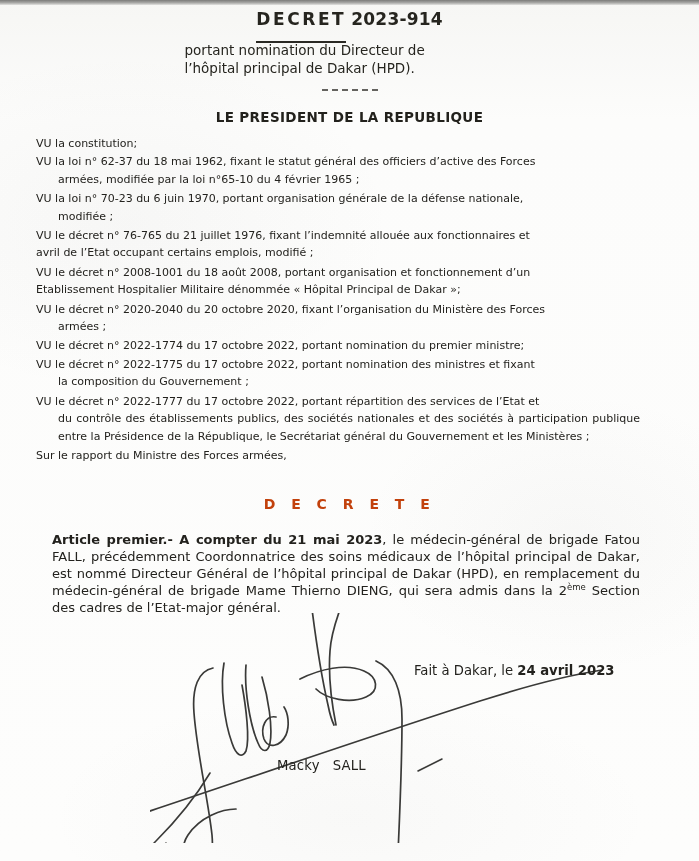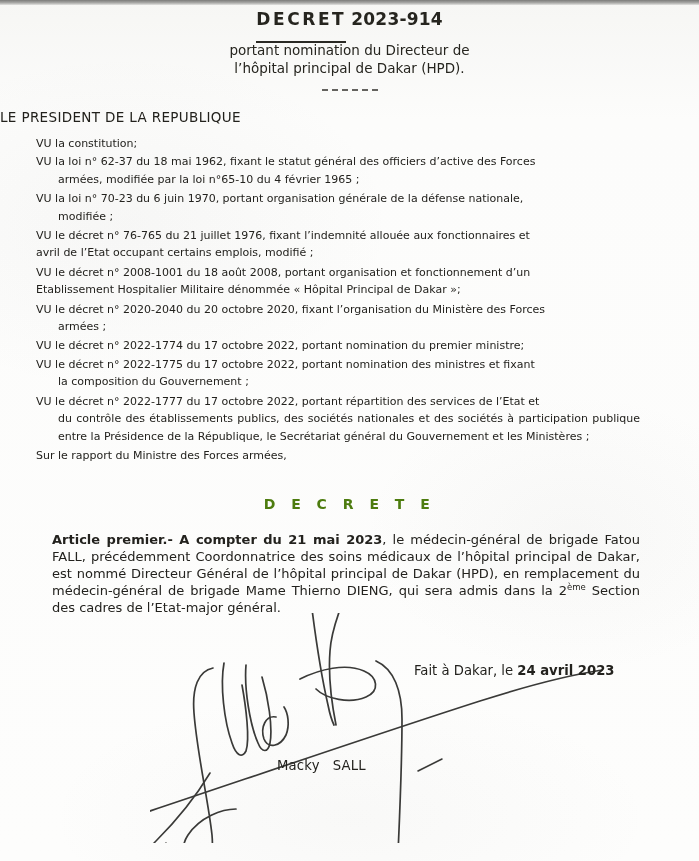--- a/index.html
+++ b/index.html
@@ -51,39 +51,38 @@
     letter-spacing: 0.2px;
     color: #26251f;
   }
   .doc-title .spaced {
     letter-spacing: 2.6px;
     border-bottom: 2px solid #2a2924;
     padding-bottom: 12px;
     margin-right: 5px;
   }
   .doc-subtitle {
-    text-align: center;
     margin: 12px auto 12px;
     width: 330px;
     font-size: 13.5px;
     line-height: 18px;
     color: #26251f;
   }
   .rule-dashed {
     width: 56px;
     height: 0;
     margin: 5px auto 0;
     border-bottom: 2px dashed #4a4945;
     opacity: 0.85;
   }
   .president-heading {
-    text-align: left;
+    text-align: center;
     margin: 18px 0 0;
     font-size: 13.5px;
-    font-weight: normal;
+    font-weight: bold;
     letter-spacing: 0.35px;
     color: #22211c;
   }
 
   
   .visas {
     margin: 10px 0 0;
     padding: 0 59px 0 36px;
   }
   .visa {
@@ -99,21 +98,21 @@
   .visa.tight { margin-bottom: 1px; }
   .visa.just { text-align: justify; }
 
   
   .decrete {
     text-align: center;
     margin: 32px 0 0;
     font-size: 14px;
     font-weight: bold;
     letter-spacing: 5.5px;
-    color: #4d7c0f;
+    color: #c2410c;
   }
 
   
   .articles {
     padding: 0 59px 0 52px;
     margin-top: 19px;
   }
   .article {
     font-size: 13px;
     line-height: 17px;

